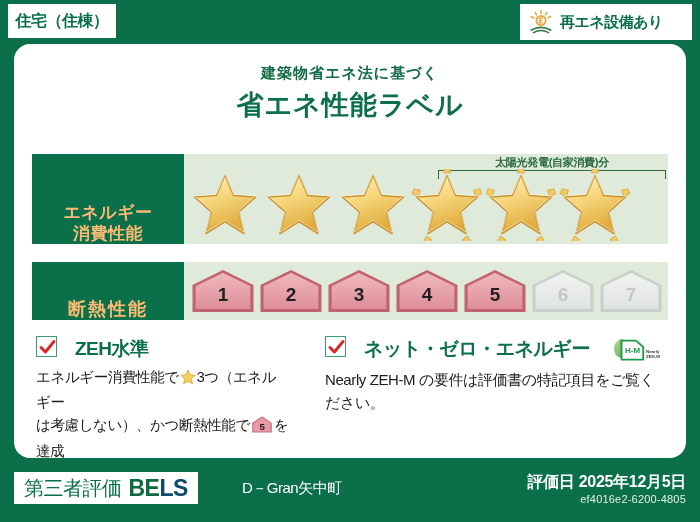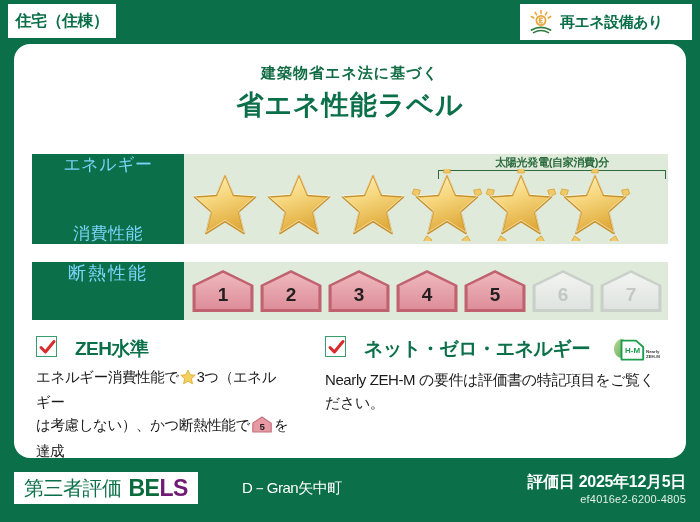--- a/index.html
+++ b/index.html
@@ -96,27 +96,27 @@
     width: 636px;
     display: flex;
     align-items: stretch;
   }
   #row-energy { top: 110px; height: 90px; }
   #row-insul  { top: 218px; height: 58px; }
 
   .metric-label {
     flex: 0 0 152px;
     background: #0b7049;
-    color: #7dd3fc;
+    color: #fdba74;
     display: flex;
     flex-direction: column;
     align-items: center;
-    justify-content: space-between;
+    justify-content: flex-end;
     font-size: 17px;
-    font-weight: normal;
+    font-weight: bold;
     line-height: 1.25;
     letter-spacing: 0.5px;
   }
   #row-insul .metric-label { font-size: 18px; letter-spacing: 2px; }
 
   .metric-body {
     flex: 1 1 auto;
     background: #dfeadb;
     position: relative;
   }
@@ -249,21 +249,21 @@
     font-weight: normal;
     letter-spacing: -0.5px;
   }
   .bels-mark {
     font-size: 23px;
     font-weight: bold;
     letter-spacing: -0.5px;
     margin-left: 7px;
   }
   .bels-mark .b1 { color: #0b6b3c; }
-  .bels-mark .b2 { color: #701a75; }
+  .bels-mark .b2 { color: #0c4a6e; }
 
   .building-name {
     position: absolute;
     left: 242px; top: 15px;
     color: #ffffff;
     font-size: 15px;
     letter-spacing: -0.5px;
   }
   .eval-date {
     position: absolute;

